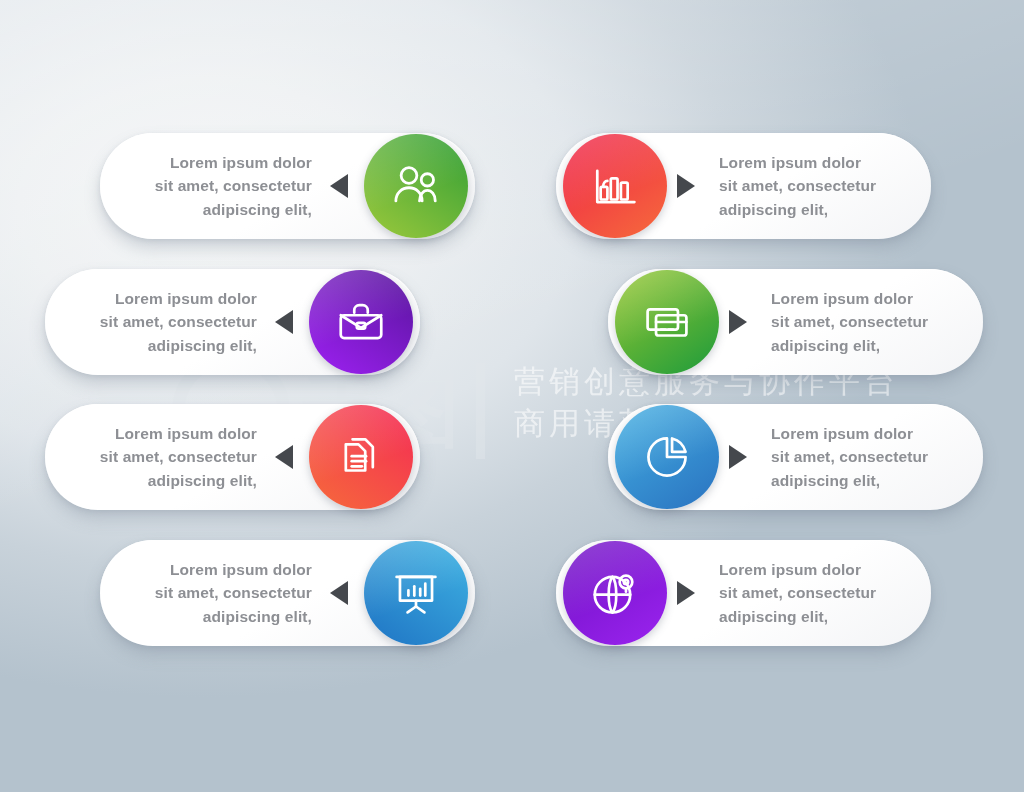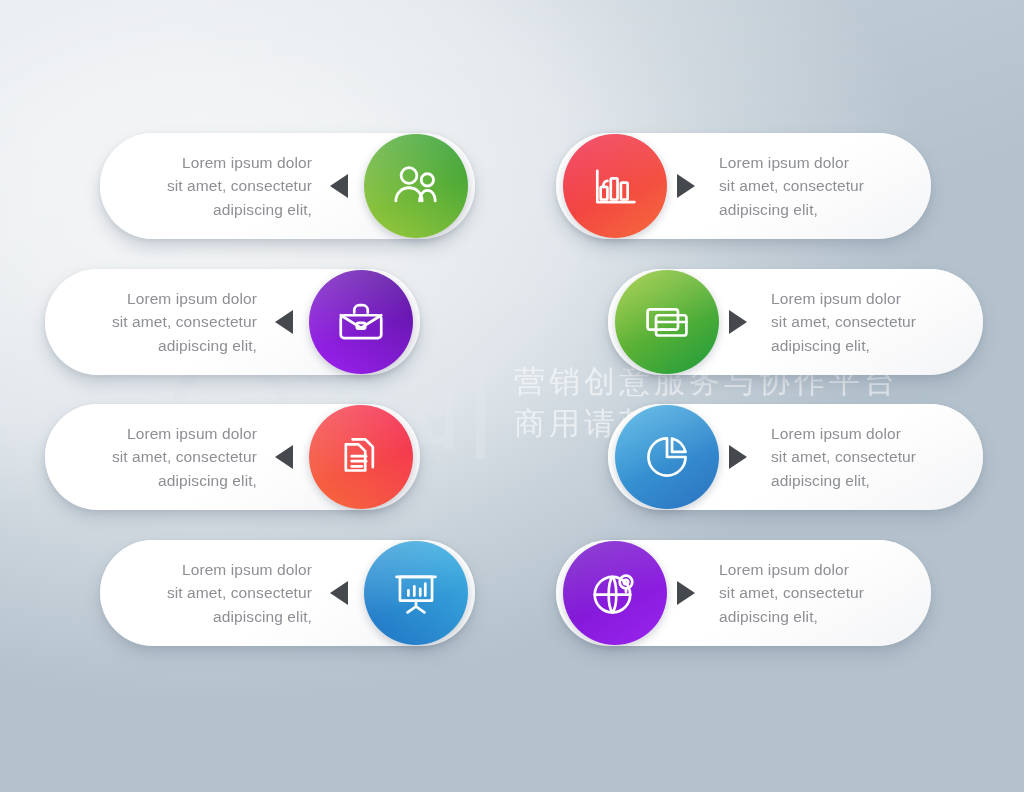--- a/index.html
+++ b/index.html
@@ -67,20 +67,21 @@
     height:106px;
     border-radius:59px;
     background:linear-gradient(150deg,#ffffff 0%,#ffffff 55%,#f3f4f6 100%);
     box-shadow:
        0 9px 16px rgba(120,134,148,0.30),
        0 2px 5px rgba(120,134,148,0.18),
        inset 0 1px 0 rgba(255,255,255,0.95);
     display:flex;
     align-items:center;
     box-sizing:border-box;
+    font-weight:bold;
   }
   .row.left{ flex-direction:row; justify-content:flex-end; padding-right:7px; }
   .row.right{ flex-direction:row; justify-content:flex-start; padding-left:7px; }
 
   .txt{
     font-size:15.5px;
     line-height:1.52;
     color:#8d8f94;
     white-space:pre-line;
     letter-spacing:.1px;

